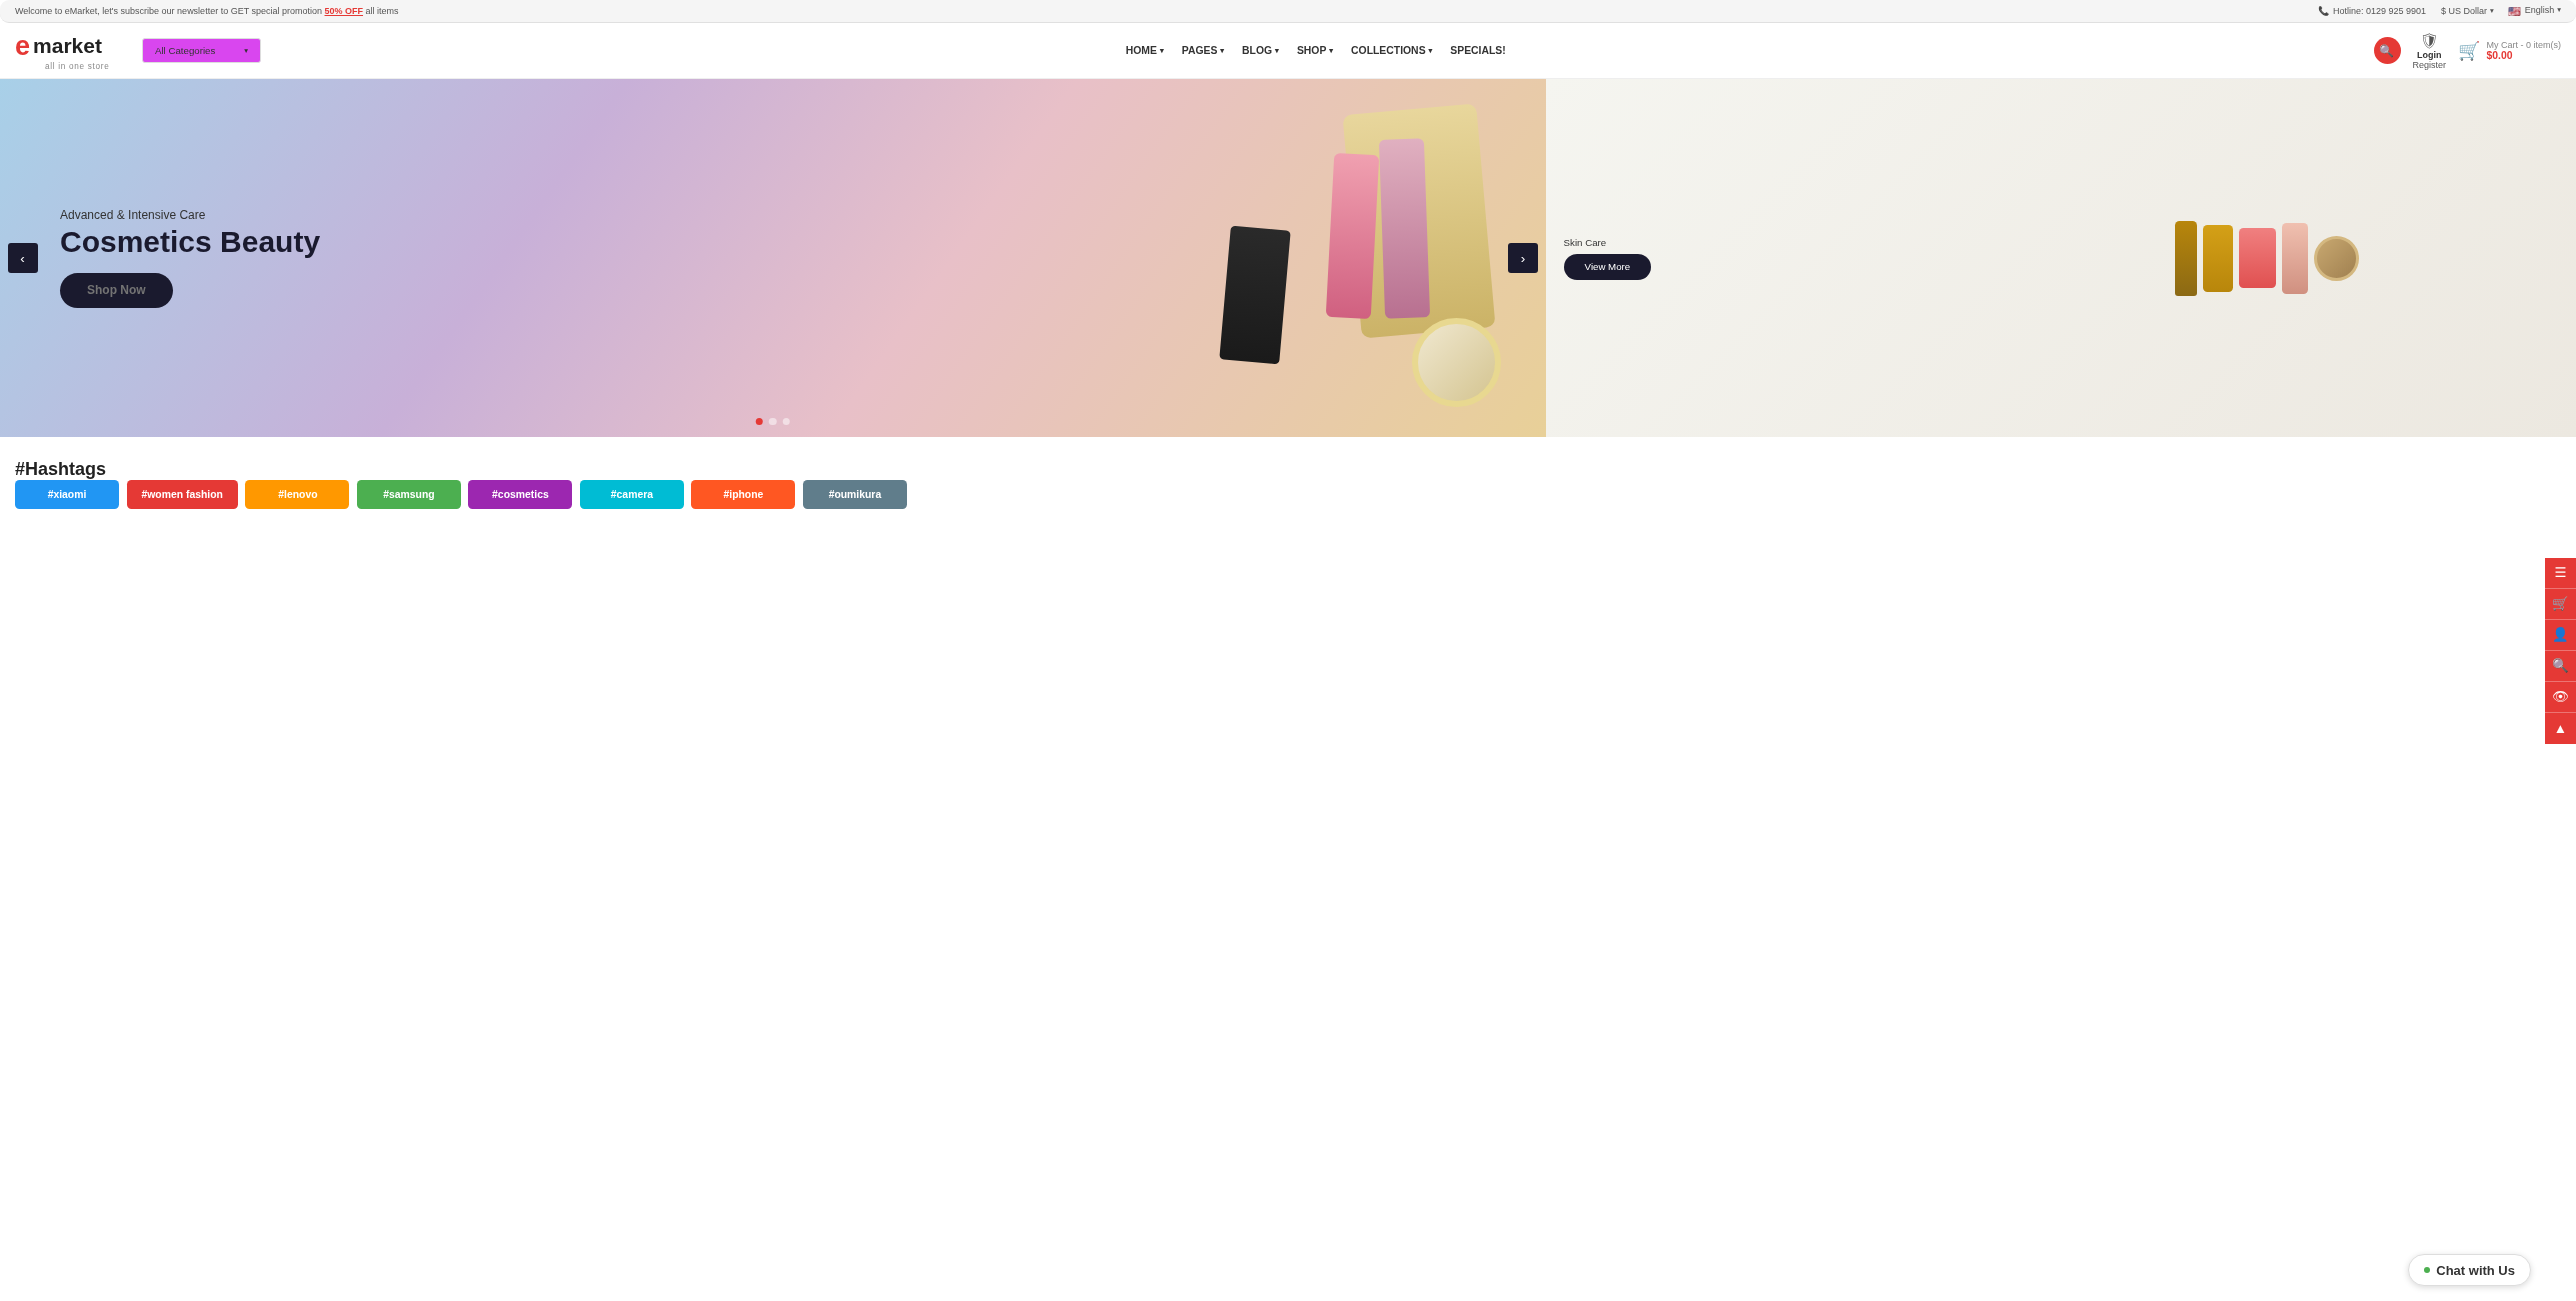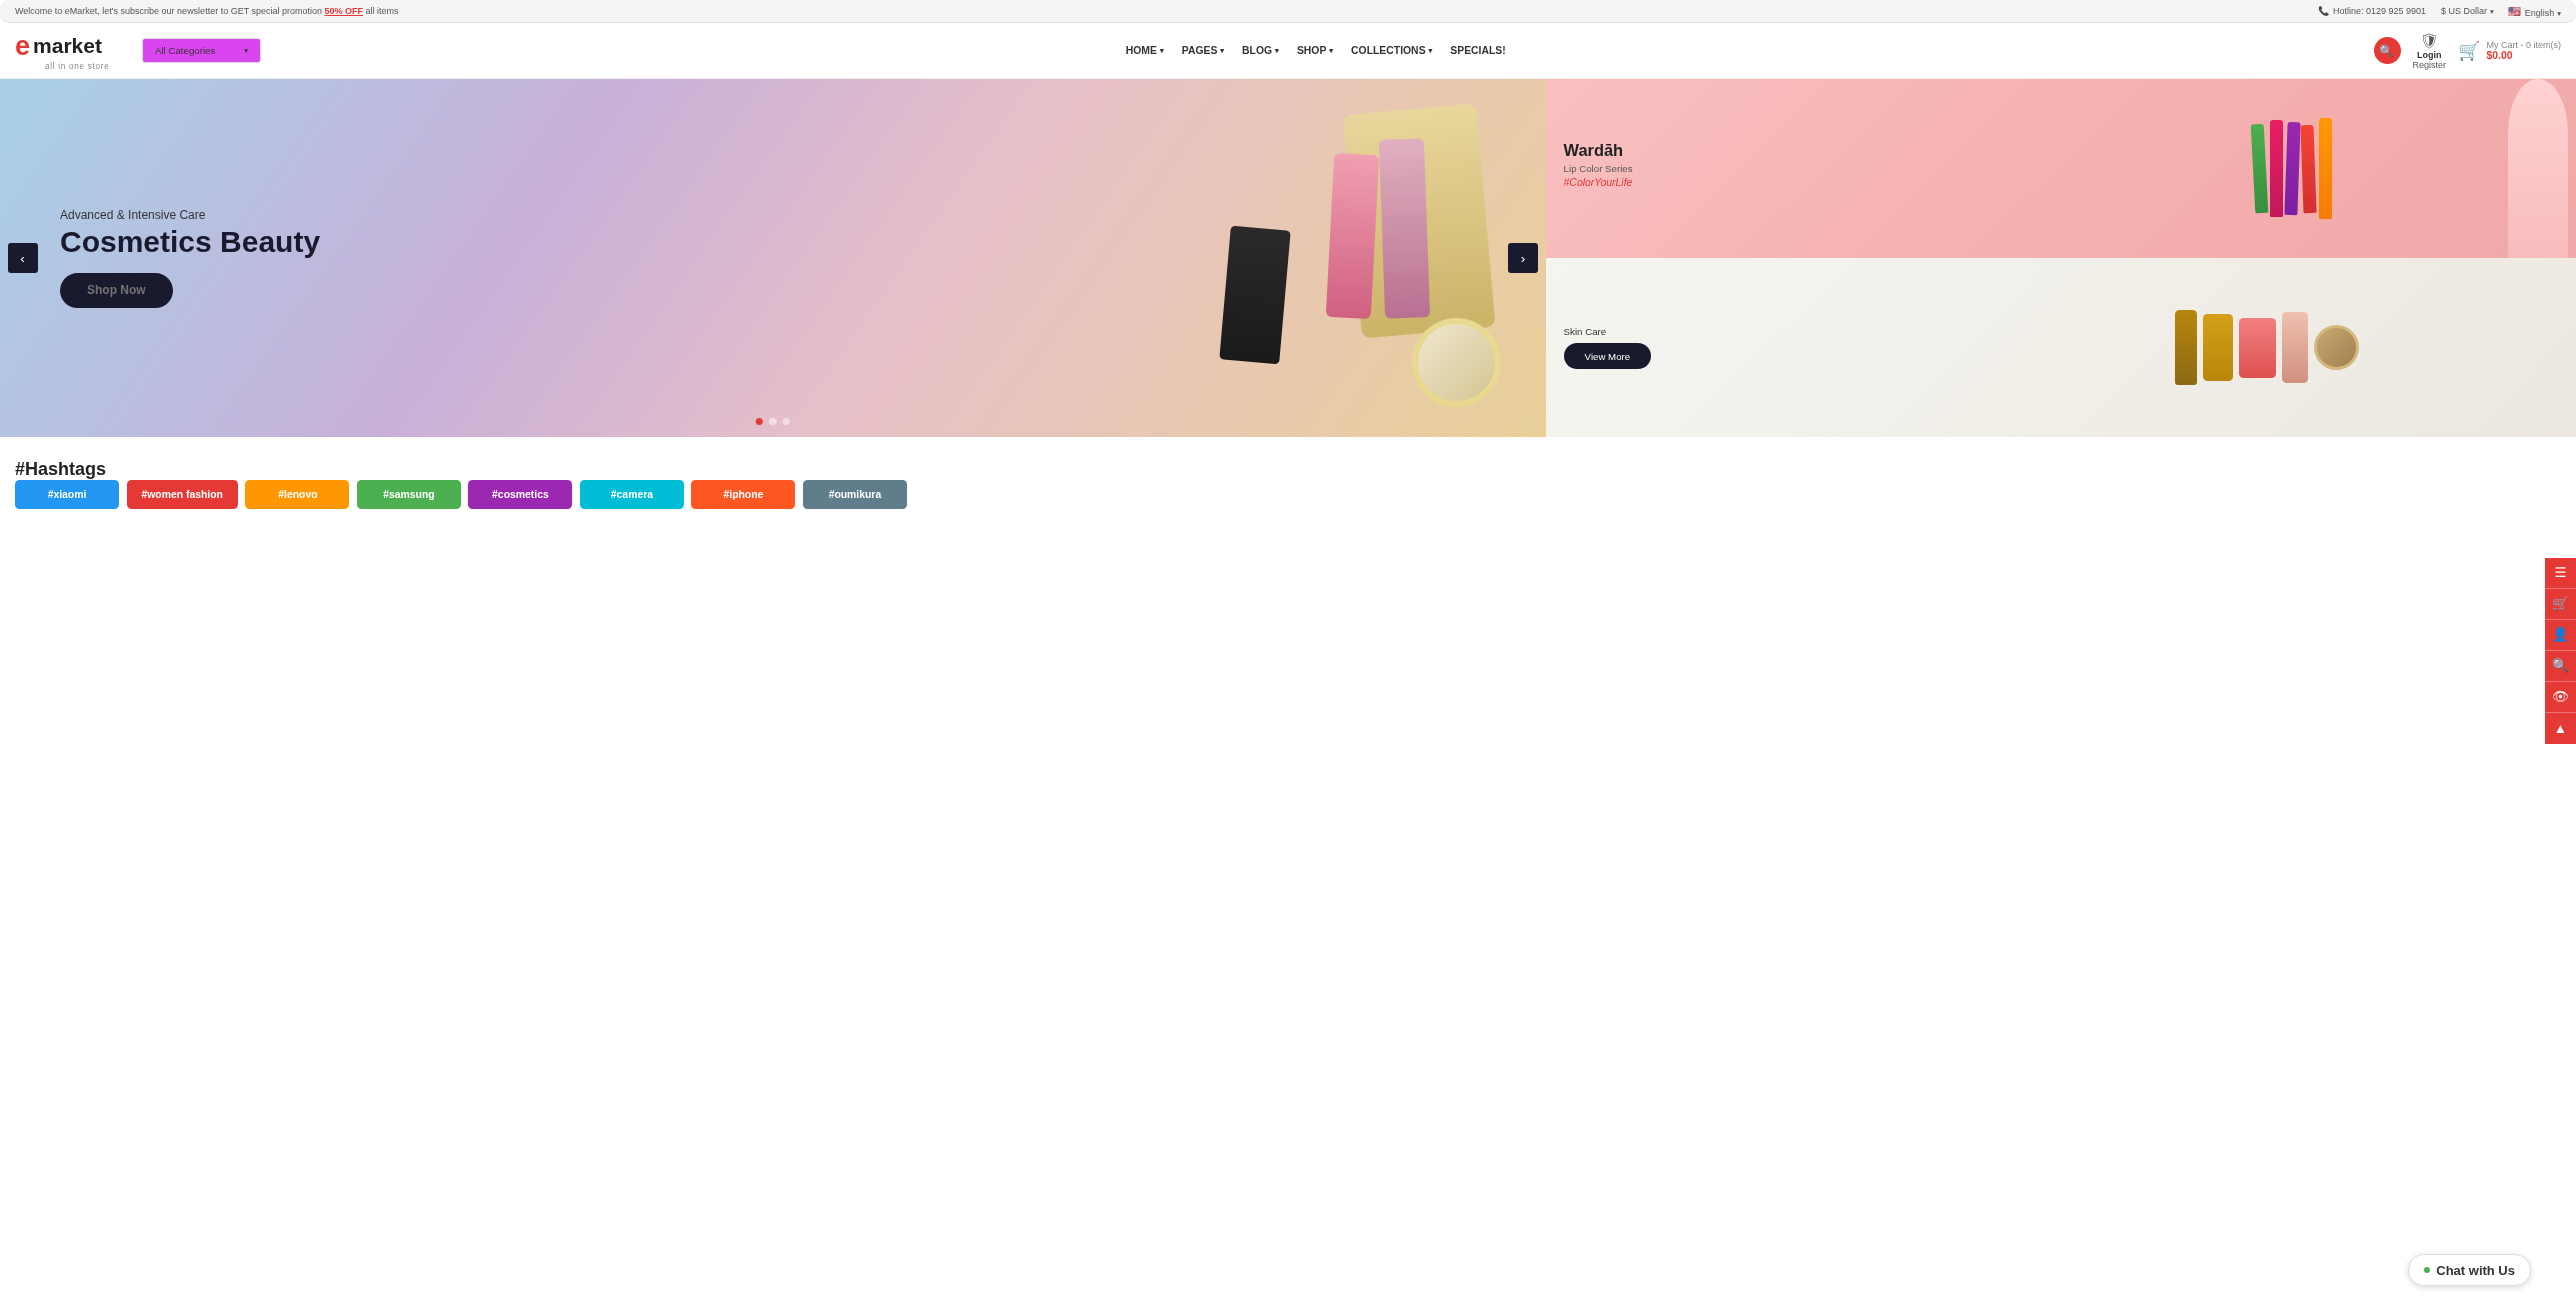--- a/index.html
+++ b/index.html
@@ -14,21 +14,21 @@
       justify-content: space-between;
       align-items: center;
       font-size: 9px;
       color: #555;
       border-radius: 9px;
     }
     .top-bar-left span { }
     .top-bar-left .off { color: #e53935; text-decoration: underline; font-weight: bold; }
     .top-bar-right { display: flex; align-items: center; gap: 15px; }
     .top-bar-right .hotline { display: flex; align-items: center; gap: 3.7px; }
-    .top-bar-right .currency, .top-bar-right .language { display: flex; align-items: flex-end; gap: 3px; cursor: pointer; }
+    .top-bar-right .currency, .top-bar-right .language { display: flex; align-items: flex-start; gap: 3px; cursor: pointer; }
     .top-bar-right .currency:after, .top-bar-right .language:after { content: '▾'; font-size: 7.5px; }
 
     
     .header {
       display: flex;
       align-items: center;
       padding: 7.5px 15px;
       border-bottom: 0.7px solid #eee;
       gap: 15px;
       background: #fff;
@@ -383,38 +383,20 @@
 
     <div class="slider-dots">
       <div class="dot active"></div>
       <div class="dot"></div>
       <div class="dot"></div>
     </div>
   </div>
 
   <div class="right-banners">
 
-    <div class="banner-top">
-      <div style="position:absolute;inset:0;background:linear-gradient(135deg,#f9c0c0 0%,#f5b0b0 50%,#f0a8a8 100%);"></div>
-
-      <div style="position:absolute;right:0;top:0;bottom:0;width:55%;display:flex;align-items:center;justify-content:center;gap:3px;padding:7.5px;">
-        <div style="width:13.4px;height:89px;background:linear-gradient(180deg,#4CAF50,#388E3C);border-radius:3px 3px 1.5px 1.5px;transform:rotate(-3deg);"></div>
-        <div style="width:13.4px;height:97px;background:linear-gradient(180deg,#E91E63,#C2185B);border-radius:3px 3px 1.5px 1.5px;"></div>
-        <div style="width:13.4px;height:93px;background:linear-gradient(180deg,#9C27B0,#7B1FA2);border-radius:3px 3px 1.5px 1.5px;transform:rotate(2deg);"></div>
-        <div style="width:13.4px;height:88px;background:linear-gradient(180deg,#F44336,#D32F2F);border-radius:3px 3px 1.5px 1.5px;transform:rotate(-2deg);"></div>
-        <div style="width:13.4px;height:101px;background:linear-gradient(180deg,#FF9800,#F57C00);border-radius:3px 3px 1.5px 1.5px;"></div>
-
-        <div style="position:absolute;right:7.5px;top:0;bottom:0;width:60px;background:linear-gradient(180deg,rgba(255,220,220,0.8),rgba(255,200,200,0.6));border-radius:50% 50% 0 0 / 30% 30% 0 0;"></div>
-      </div>
-      <div style="position:relative;z-index:1;">
-        <div class="banner-title">Wardāh</div>
-        <div class="banner-sub">Lip Color Series</div>
-        <div class="banner-hashtag">#ColorYourLife</div>
-      </div>
-    </div>
 
     <div class="banner-bottom">
       <div style="position:absolute;inset:0;background:linear-gradient(135deg,#f5f5f0 0%,#ece8e0 100%);"></div>
 
       <div style="position:absolute;right:0;top:0;bottom:0;width:60%;display:flex;align-items:center;justify-content:center;gap:6px;padding:7.5px;">
         <div style="width:22.4px;height:75px;background:linear-gradient(180deg,#b8860b,#8B6914);border-radius:4.5px 4.5px 3px 3px;"></div>
         <div style="width:30px;height:67px;background:linear-gradient(180deg,#d4a017,#b8860b);border-radius:4.5px;"></div>
         <div style="width:37px;height:60px;background:linear-gradient(180deg,#f08080,#e05050);border-radius:4.5px;"></div>
         <div style="width:26px;height:71px;background:linear-gradient(180deg,#f0c0b0,#d09080);border-radius:4.5px;"></div>
         <div style="width:45px;height:45px;border-radius:50%;background:linear-gradient(135deg,#c8a870,#a08050);border:3px solid #d4b880;"></div>

